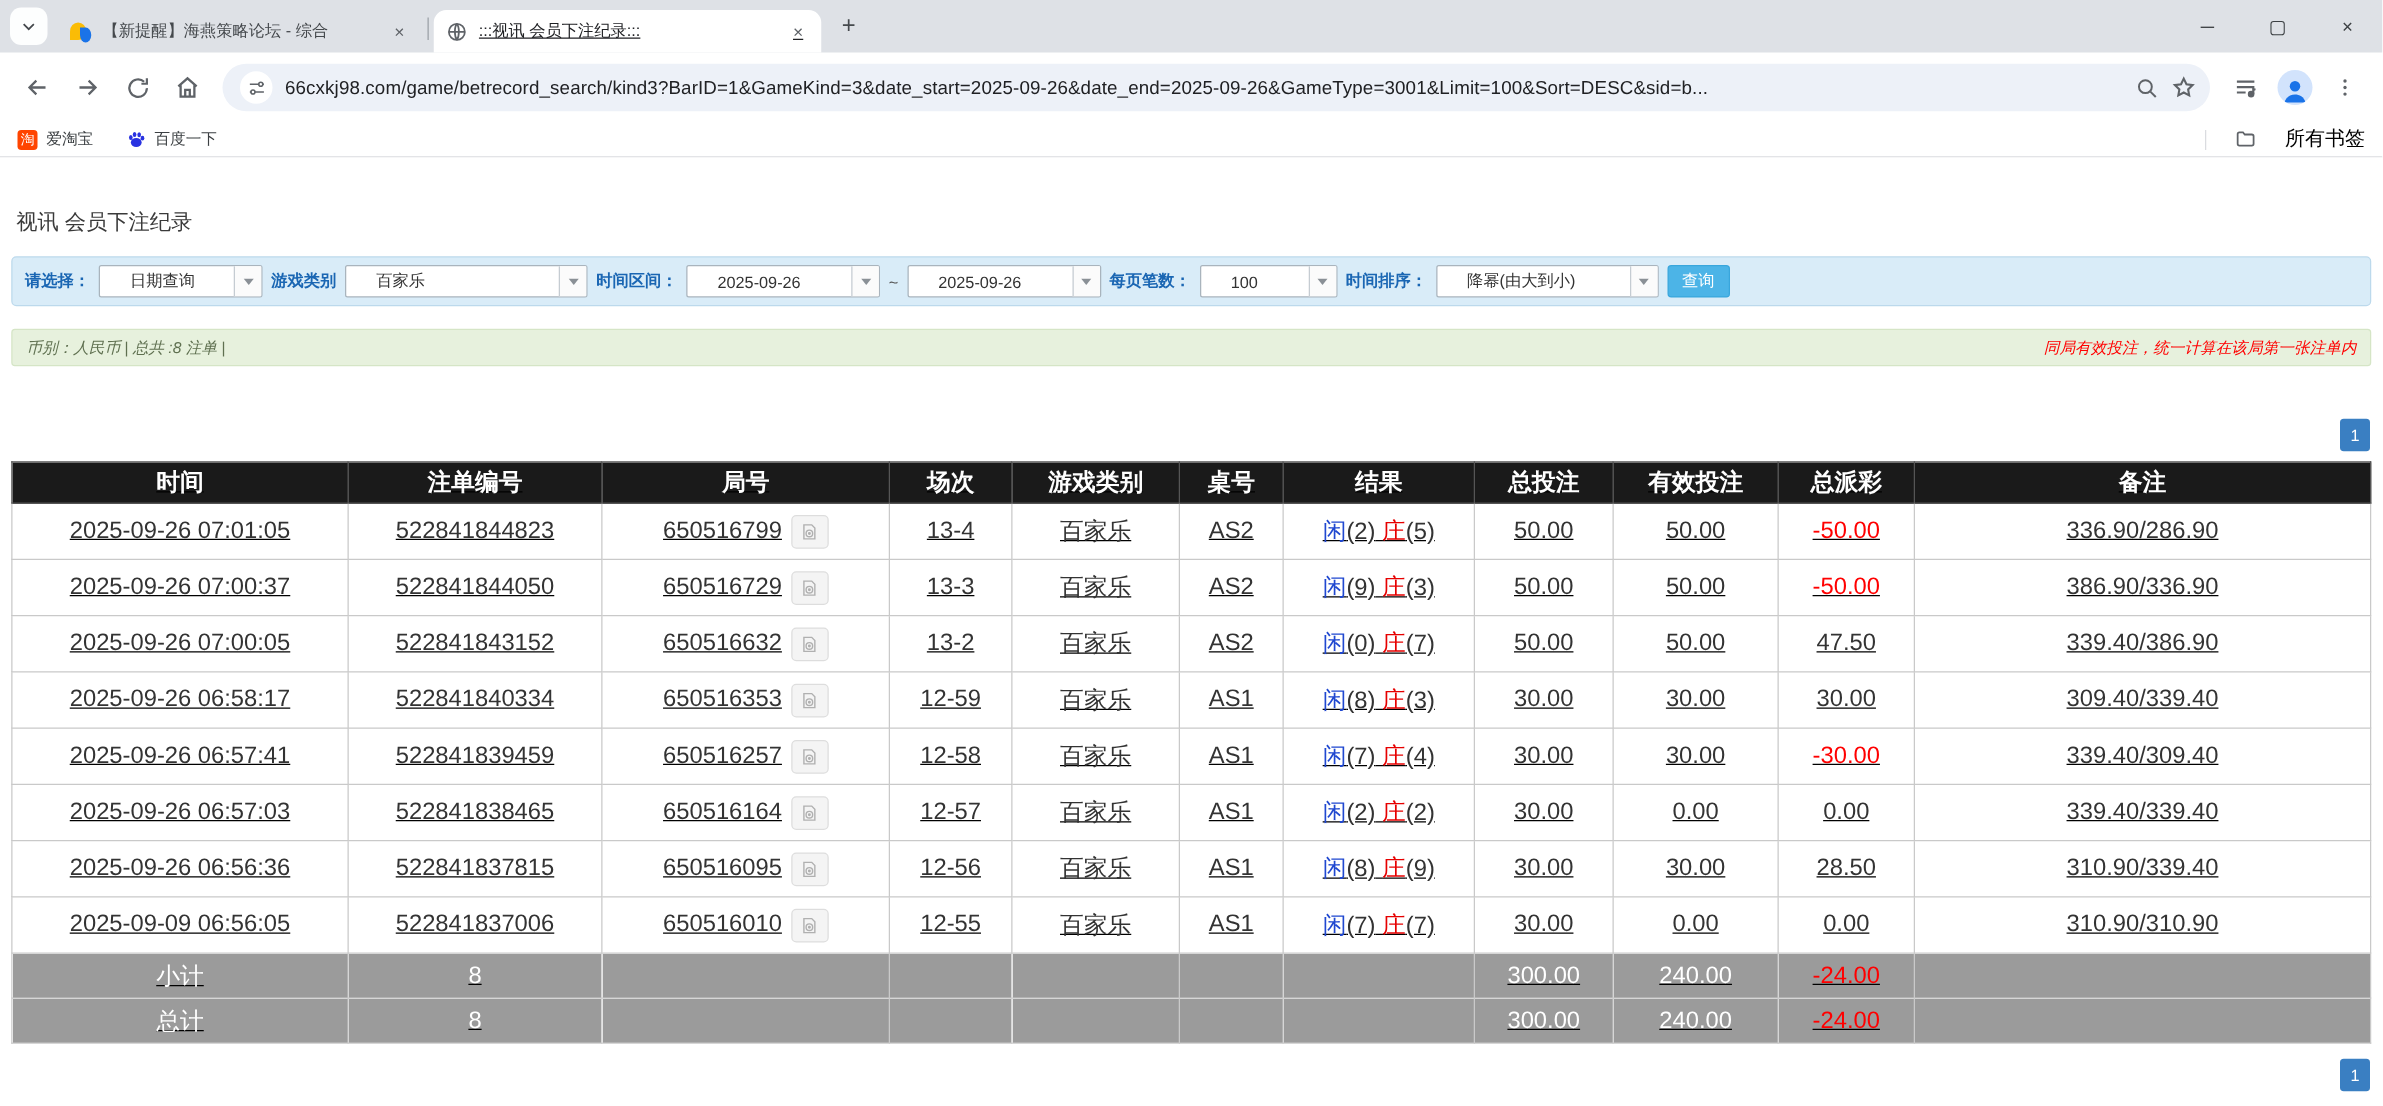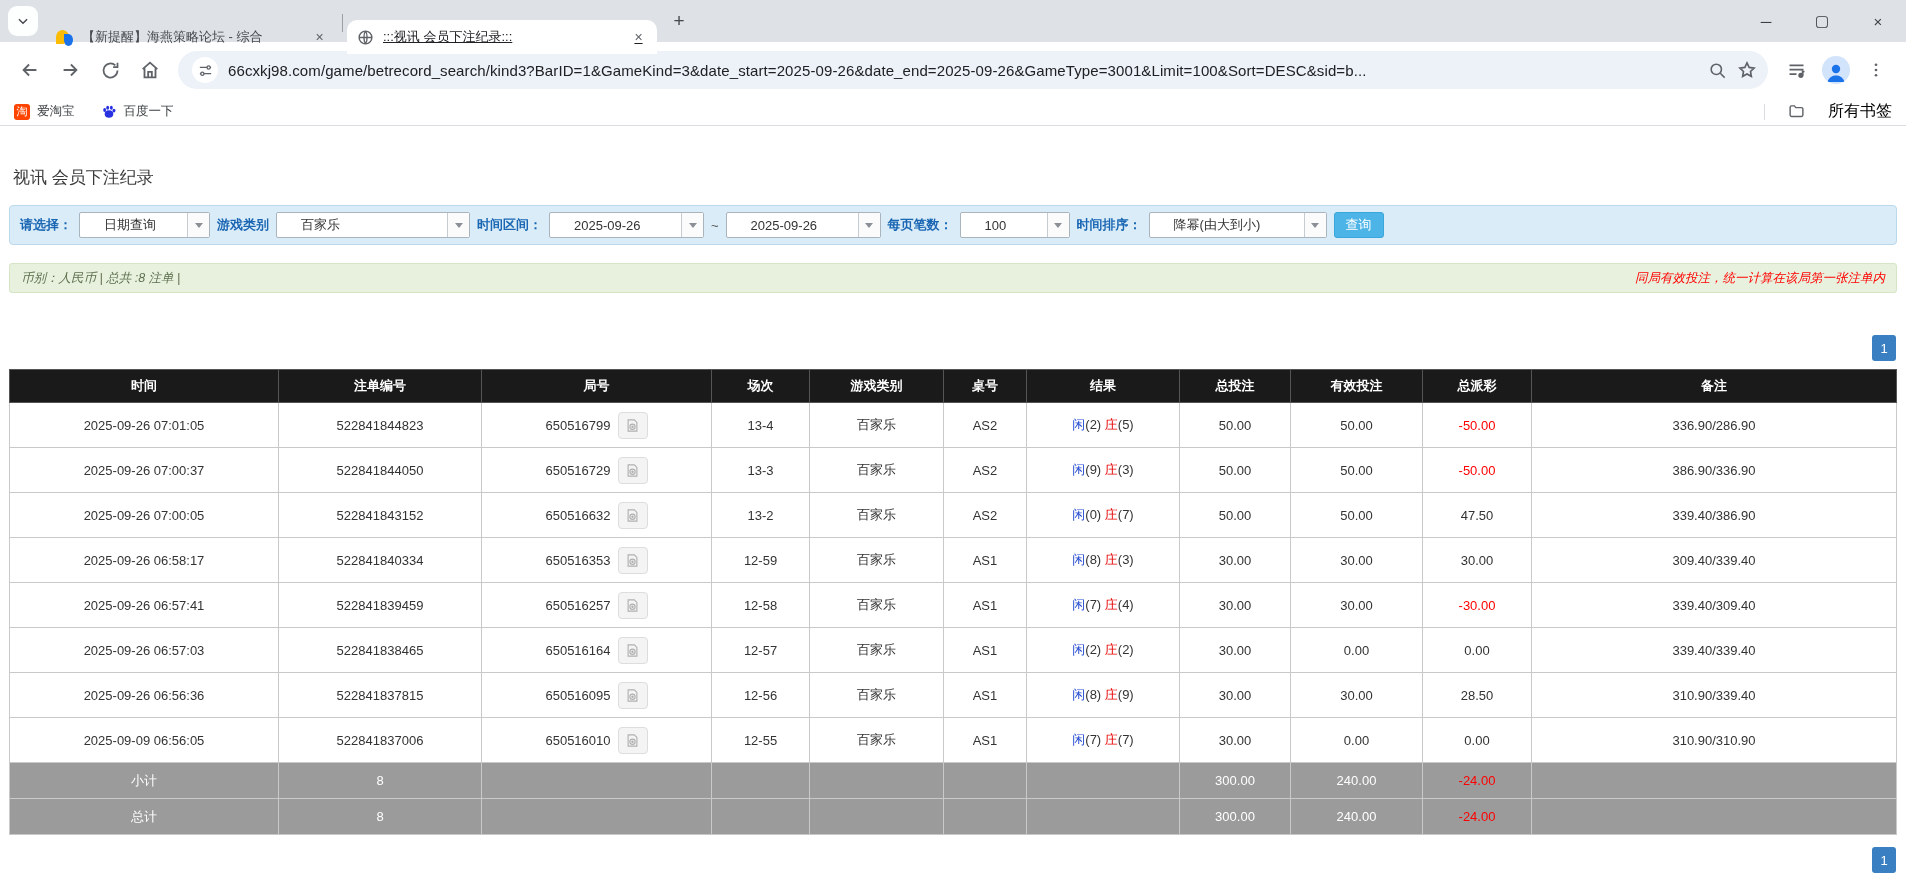--- a/index.html
+++ b/index.html
@@ -3,21 +3,21 @@
 <meta charset="utf-8">
 <style>
   * { margin:0; padding:0; box-sizing:border-box; }
   html,body { background:#fff; }
   body { font-family:"Liberation Sans","DejaVu Sans",sans-serif; width:1906px; height:885px; overflow:hidden; }
   .window { position:relative; width:1906px; height:885px; background:#fff; }
 
   
   .tabstrip { height:42px; background:#dee1e6; display:flex; align-items:center; padding:0 8px; position:relative; }
   .tab-search { width:30px; height:30px; background:#fdfefe; border-radius:9px; display:flex; align-items:center; justify-content:center; margin-right:8px; cursor:pointer; }
-  .tab { height:34px; display:flex; align-items:center; padding:0 10px; width:292px; border-radius:10px 10px 0 0; color:#45494d; font-size:13px; cursor:pointer; position:relative; top:16px; }
+  .tab { height:34px; display:flex; align-items:center; padding:0 10px; width:292px; border-radius:10px 10px 0 0; color:#45494d; font-size:13px; cursor:pointer; position:relative; top:4px; }
   .tab.active { background:#fff; color:#202124; width:310px;text-decoration:underline; }
   .tab .favicon { width:17px; height:17px; margin-right:9px; flex:none; }
   .tab .tab-title { flex:1; overflow:hidden; white-space:nowrap; }
   .tab .tab-close { width:17px; height:17px; border-radius:50%; display:flex; align-items:center; justify-content:center; font-size:14px; color:#5f6368; margin-left:6px; flex:none; cursor:pointer; }
   .tab-divider { width:1px; height:18px; background:#9aa0a6; margin:0 4px; position:relative; top:2px; }
   .new-tab { width:28px; height:28px; display:flex; align-items:center; justify-content:center; font-size:19px; color:#45494d; margin-left:8px; cursor:pointer; }
   .fav1 { position:relative; }
   .fav1 .c1 { position:absolute; left:0; top:1px; width:13px; height:14px; border-radius:50% 50% 50% 0; background:#fbbc05; }
   .fav1 .c2 { position:absolute; right:0; bottom:0; width:9px; height:12px; border-radius:0 50% 50% 50%; background:#1a73e8; }
   .win-controls { position:absolute; right:0; top:0; height:42px; display:flex; align-items:center; }
@@ -58,21 +58,21 @@
   .info-bar { margin-top:18px; height:30px; background:#e7f1dd; border:1px solid #d5e5c6; border-radius:3px; display:flex; align-items:center; justify-content:space-between; padding:0 11px; font-size:12.5px; }
   .info-left { color:#5f7050;font-style:italic; }
   .info-right { color:#ff0000;font-style:italic; }
 
   .pag-row { display:flex; justify-content:flex-end; }
   .pag-top { margin:42px 1px 8px 0; }
   .pag-bottom { margin:12px 1px 0 0; }
   .page-btn { width:24px; height:26px; background:#3a7fc2; border-radius:3px; color:#fff; font-size:13px; display:flex; align-items:center; justify-content:center; cursor:pointer; }
 
   
-  table.bets { width:100%; border-collapse:collapse; table-layout:fixed; font-size:13px; }
+  table.bets { width:100%; border-collapse:collapse; table-layout:fixed; font-size:19px;text-decoration:underline; }
   table.bets th { background:#1a1a1a; color:#fff; font-weight:600; height:33px; border:1px solid #555; }
   table.bets td { height:45px; text-align:center; color:#333; border:1px solid #c9c9c9; background:#fff; overflow:hidden; white-space:nowrap; }
   tr.summary td { background:#9b9b9b; color:#fff; height:36px; border:1px solid #c9c9c9; }
   td.blue { color:#2457d8; }
   td.neg { color:#ff0000 !important; }
   .res-player { color:#2048d0; }
   .res-banker { color:#e60000; }
   .round-cell { display:flex; align-items:center; justify-content:center; gap:7px; }
   .video-btn { width:30px; height:27px; background:#f4f4f4; border:1px solid #ddd; border-radius:4px; display:inline-flex; align-items:center; justify-content:center; cursor:pointer; }
 </style>

